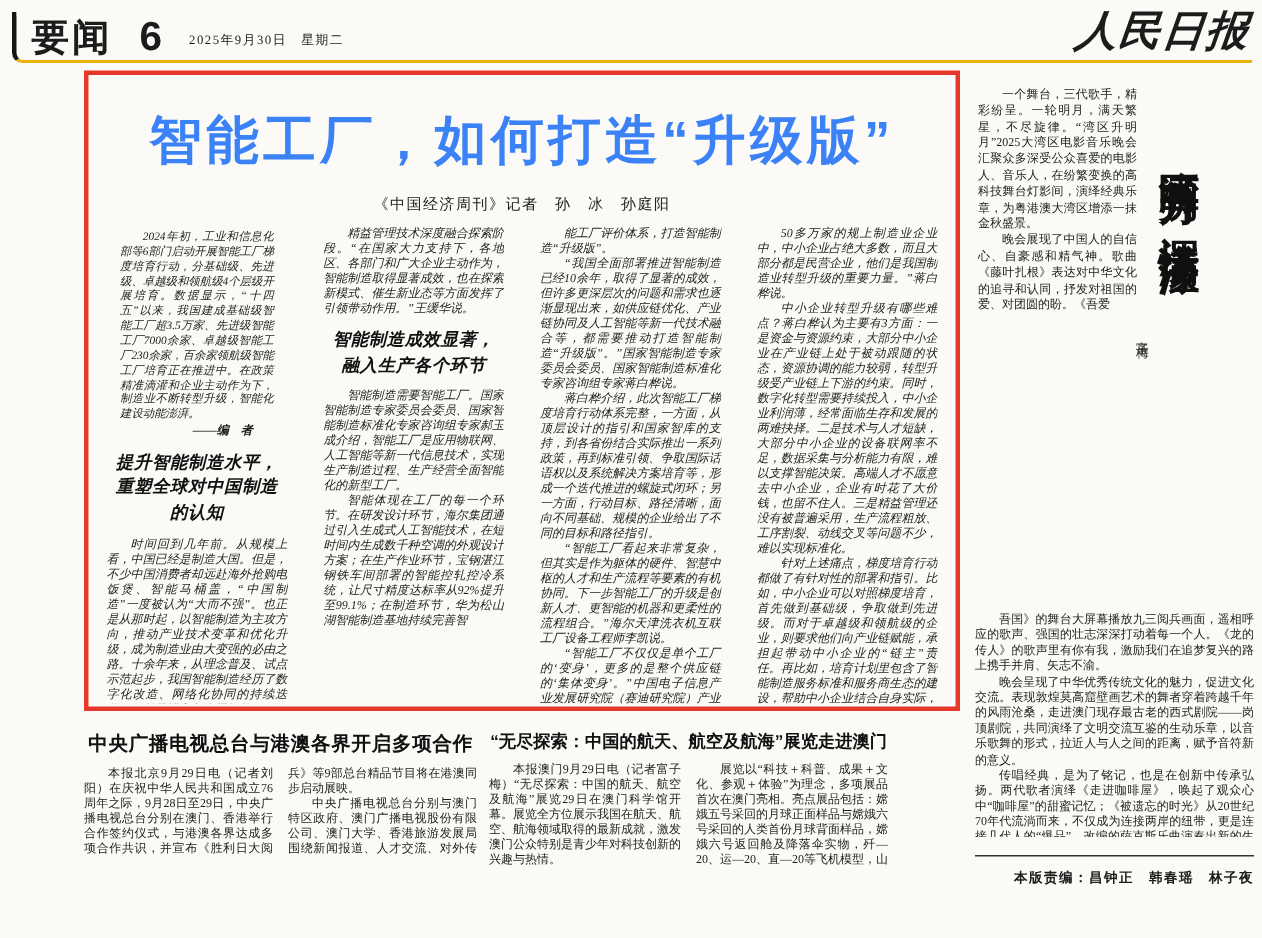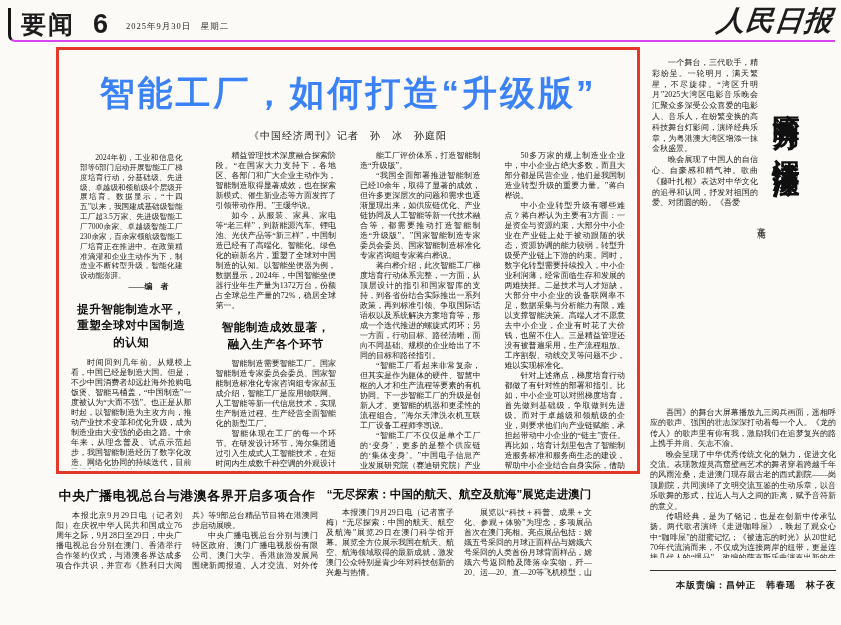--- a/index.html
+++ b/index.html
@@ -7,21 +7,21 @@
   body {
     background:#fbfaf6;
     color:#1c1c1c;
     font-family:"Liberation Serif", serif;
     position:relative;
   }
   
   .page-header{
     position:absolute; left:8px; top:8px; width:827px; height:34px;
     border-left:3px solid #151515;
-    border-bottom:2px solid #d946ef;
+    border-bottom:2px solid #eab308;
     border-bottom-left-radius:7px;
   }
   .section-block{ position:absolute; left:10px; top:0; white-space:nowrap; }
   .section-label{ font-family:"Liberation Sans",sans-serif; font-weight:bold; font-size:25px; letter-spacing:2px; }
   .page-num{ font-family:"Liberation Sans",sans-serif; font-weight:bold; font-size:27px; margin-left:14px; }
   .page-date{ font-size:8.5px; margin-left:14px; letter-spacing:1px; position:relative; top:-4px; }
   .masthead{
     position:absolute; right:2px; top:-6px;
     font-size:28px; font-weight:bold; font-style:italic;
     font-family:"Liberation Serif",serif;
@@ -31,21 +31,21 @@
   .main-box{
     position:absolute; left:56px; top:47px; width:584px; height:427px;
     border:3px solid #e5382b; padding:0 12px; overflow:hidden; background:transparent;
   }
   .main-headline{
     margin-top:20px; text-align:center;
     font-family:"Liberation Sans",sans-serif; font-weight:bold;
     font-size:35px; letter-spacing:3px; color:#3b82f6;
   }
   .main-byline{ text-align:center; font-size:10px; letter-spacing:1px; margin:12px 0 8px; color:#222; }
-  .cols{ display:flex; gap:24px; height:318px; overflow:hidden; }
+  .cols{ display:flex; gap:24px; height:318px; overflow:hidden;font-style:italic; }
   .col{ flex:1 1 0; text-align:justify; font-size:8px; line-height:1.25; overflow:hidden; }
   .col p{ text-indent:2em; }
   .editor-note{ padding:2px 9px 0 9px; font-size:7.6px; line-height:1.3; }
   .editor-note p{ text-indent:2em; }
   .editor-sign{ text-align:right; padding:1px 14px 0 0; font-weight:bold; font-size:8px; }
   .col h3{
     font-family:"Liberation Sans",sans-serif; font-weight:bold;
     font-size:11.5px; line-height:1.45; text-align:center;
     margin:8px 2px 7px; letter-spacing:0.5px; color:#111; text-indent:0;
   }
@@ -112,21 +112,20 @@
         <div class="editor-sign">——编　者</div>
       </div>
       <h3>提升智能制造水平，重塑全球对中国制造的认知</h3>
       <div>
           <p>时间回到几年前。从规模上看，中国已经是制造大国。但是，不少中国消费者却远赴海外抢购电饭煲、智能马桶盖，“中国制造”一度被认为“大而不强”。也正是从那时起，以智能制造为主攻方向，推动产业技术变革和优化升级，成为制造业由大变强的必由之路。十余年来，从理念普及、试点示范起步，我国智能制造经历了数字化改造、网络化协同的持续迭代，目前已进入与人工智能、</p>
         </div>
     </div>
     <div class="col">
       <div>
           <p>精益管理技术深度融合探索阶段。“在国家大力支持下，各地区、各部门和广大企业主动作为，智能制造取得显著成效，也在探索新模式、催生新业态等方面发挥了引领带动作用。”王缓华说。</p>
-          <p>如今，从服装、家具、家电等“老三样”，到新能源汽车、锂电池、光伏产品等“新三样”，中国制造已经有了高端化、智能化、绿色化的崭新名片，重塑了全球对中国制造的认知。以智能坐便器为例，数据显示，2024年，中国智能坐便器行业年生产量为1372万台，份额占全球总生产量的72%，稳居全球第一。</p>
         </div>
       <h3>智能制造成效显著，融入生产各个环节</h3>
       <div>
           <p>智能制造需要智能工厂。国家智能制造专家委员会委员、国家智能制造标准化专家咨询组专家郝玉成介绍，智能工厂是应用物联网、人工智能等新一代信息技术，实现生产制造过程、生产经营全面智能化的新型工厂。</p>
           <p>智能体现在工厂的每一个环节。在研发设计环节，海尔集团通过引入生成式人工智能技术，在短时间内生成数千种空调的外观设计方案；在生产作业环节，宝钢湛江钢铁车间部署的智能控轧控冷系统，让尺寸精度达标率从92%提升至99.1%；在制造环节，华为松山湖智能制造基地持续完善智</p>
         </div>
     </div>
     <div class="col">
       <div>
           <p>能工厂评价体系，打造智能制造“升级版”。</p>

